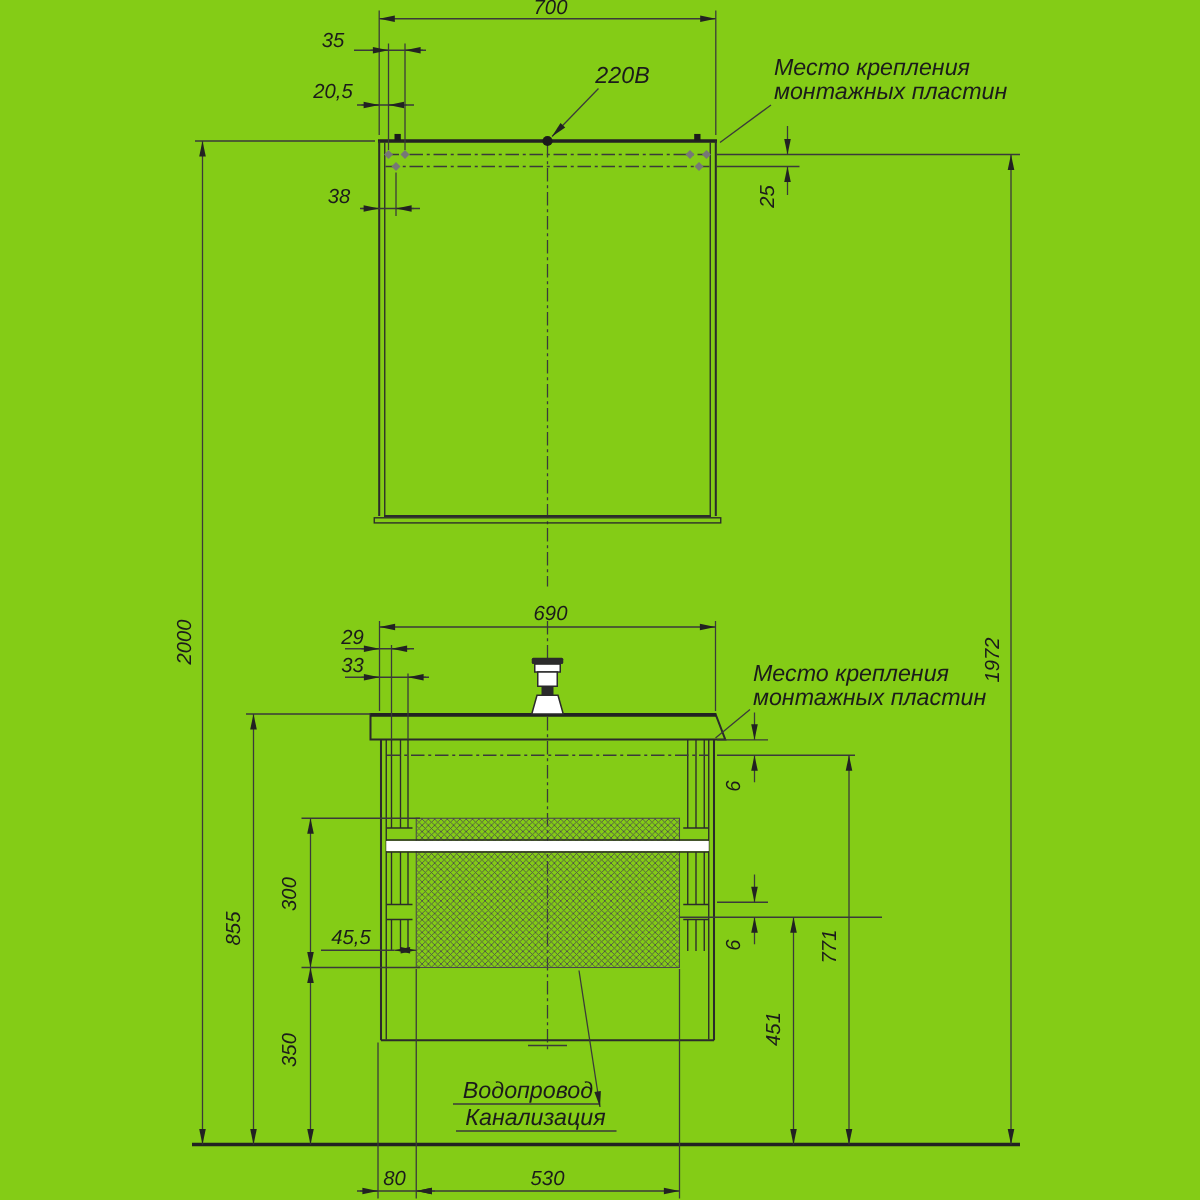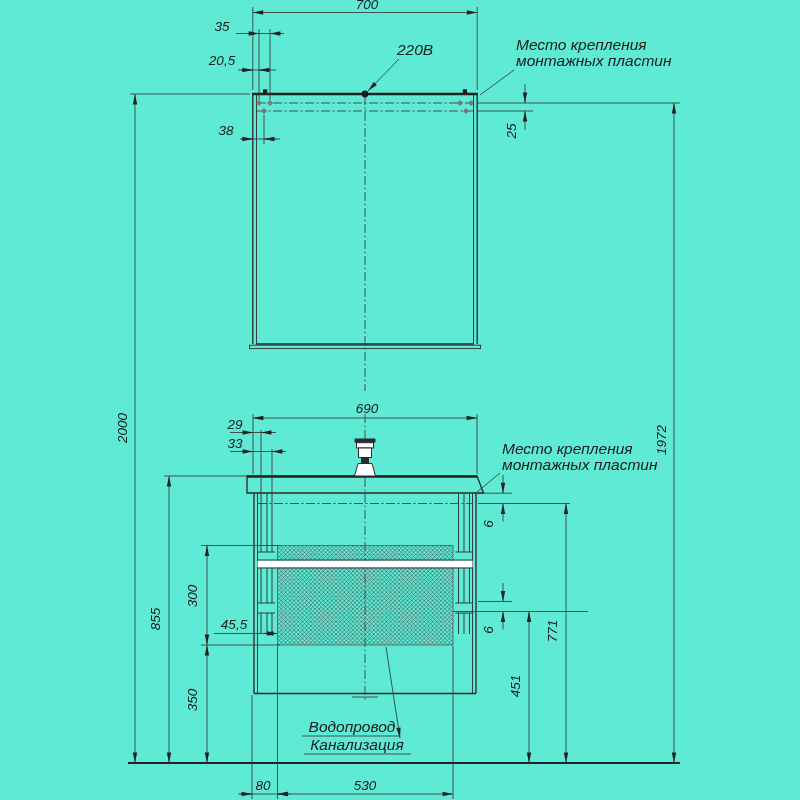--- a/index.html
+++ b/index.html
@@ -1,16 +1,16 @@
 <!DOCTYPE html>
 <html><head>
 <meta charset="utf-8">
 <style>
   html,body{margin:0;padding:0;background:#fff;}
-  #stage{width:800px;height:800px;position:relative;background:#5eead4;}
+  #stage{width:800px;height:800px;position:relative;background:#84cc16;}
   svg text{font-family:"Liberation Sans","DejaVu Sans",sans-serif;font-style:italic;fill:#1b1b1b;}
   .dt{font-size:13.5px;}
   .lbl{font-size:15.5px;}
   .obj{stroke:#2b2b2b;stroke-width:1.35;fill:none;}
   .objthin{stroke:#2b2b2b;stroke-width:0.9;fill:none;}
   .objthick{stroke:#222;stroke-width:2.4;fill:none;}
   .dim{stroke:#3a3a3a;stroke-width:0.85;fill:none;}
   .cl{stroke:#3a3a3a;stroke-width:0.85;fill:none;stroke-dasharray:9 2.5 2 2.5;}
   .wfill{fill:#fff;stroke:none;}
 </style>

